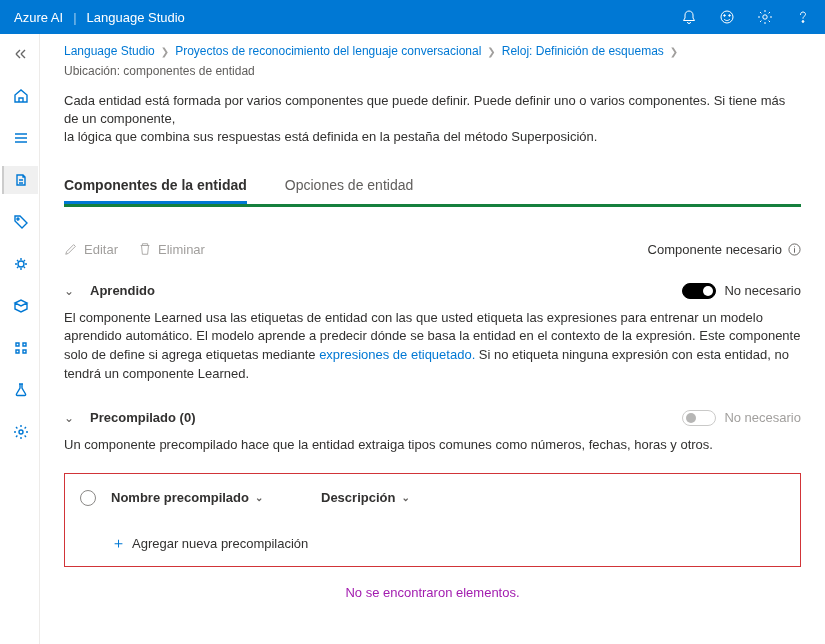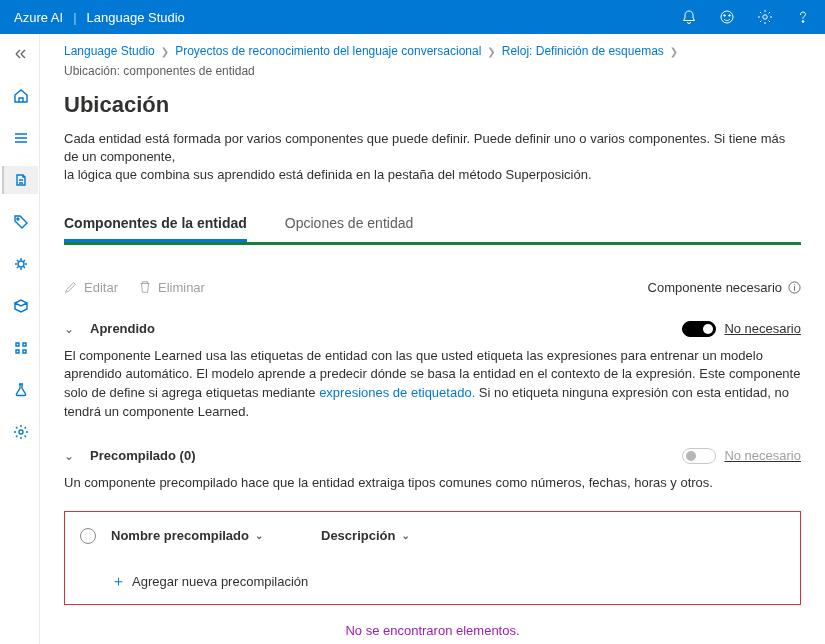--- a/index.html
+++ b/index.html
@@ -43,21 +43,21 @@
   .action-btn { display: inline-flex; align-items: center; gap: 6px; color: #a19f9d; cursor: pointer; }
   .action-btn svg { width: 14px; height: 14px; stroke: #a19f9d; fill: none; }
   .action-row .right { margin-left: auto; color: #323130; display: inline-flex; align-items: center; gap: 6px; text-align: center;}
   .action-row .right svg { width:13px; height:13px; stroke:#605e5c; fill:none;}
 
   
   .section-head { display: flex; align-items: center; padding: 8px 0; gap: 12px; }
   .section-head .chev-toggle { color: #605e5c; font-size: 12px; width: 14px; cursor: pointer;}
   .section-head .title { font-weight: 600; font-size: 13px; flex: 0 0 auto; }
   .section-head .spacer { flex: 1; }
-  .toggle-wrap { display: flex; align-items: center; gap: 8px; text-decoration: underline; }
+  .toggle-wrap { display: flex; align-items: center; gap: 8px; }
   .toggle { width: 34px; height: 16px; border: 1px solid #8a8886; border-radius: 10px; position: relative; background:#fff;}
   .toggle.on { background:#000; border-color:#000;}
   .toggle .knob { width: 10px; height:10px; border-radius:50%; background:#605e5c; position:absolute; top:2px; left:3px;}
   .toggle.on .knob { background:#fff; left: 20px;}
   .toggle.disabled { opacity: .45; }
   .toggle-label { font-size: 13px; color:#323130; }
   .toggle-label.dim { color:#a19f9d;}
 
   .section-desc { font-size: 13px; color:#323130; line-height:1.45; padding: 2px 0 18px 0;}
   .section-desc a { color:#0078d4; }
@@ -180,24 +180,23 @@
     <div class="breadcrumb">
       <a class="bc">Language Studio</a>
       <span class="chev">❯</span>
       <a class="bc">Proyectos de reconocimiento del lenguaje conversacional</a>
       <span class="chev">❯</span>
       <a class="bc">Reloj: Definición de esquemas</a>
       <span class="chev">❯</span>
       <span class="current">Ubicación: componentes de entidad</span>
     </div>
 
-    <h1 class="page-title">Ubicación</h1>
     <div class="page-desc">
       <span>Cada entidad está formada por varios componentes que puede definir. Puede definir uno o varios componentes. Si tiene más de un componente,</span><br>
-      <span>la lógica que combina sus aprendido está definida en la pestaña del método Superposición.</span>
+      <span>la lógica que combina sus respuestas está definida en la pestaña del método Superposición.</span>
     </div>
 
     <div class="tabs">
       <div class="tab active">Componentes de la entidad</div>
       <div class="tab">Opciones de entidad</div>
     </div>
 
     <div class="action-row">
       <span class="action-btn">
         <svg viewBox="0 0 16 16">

